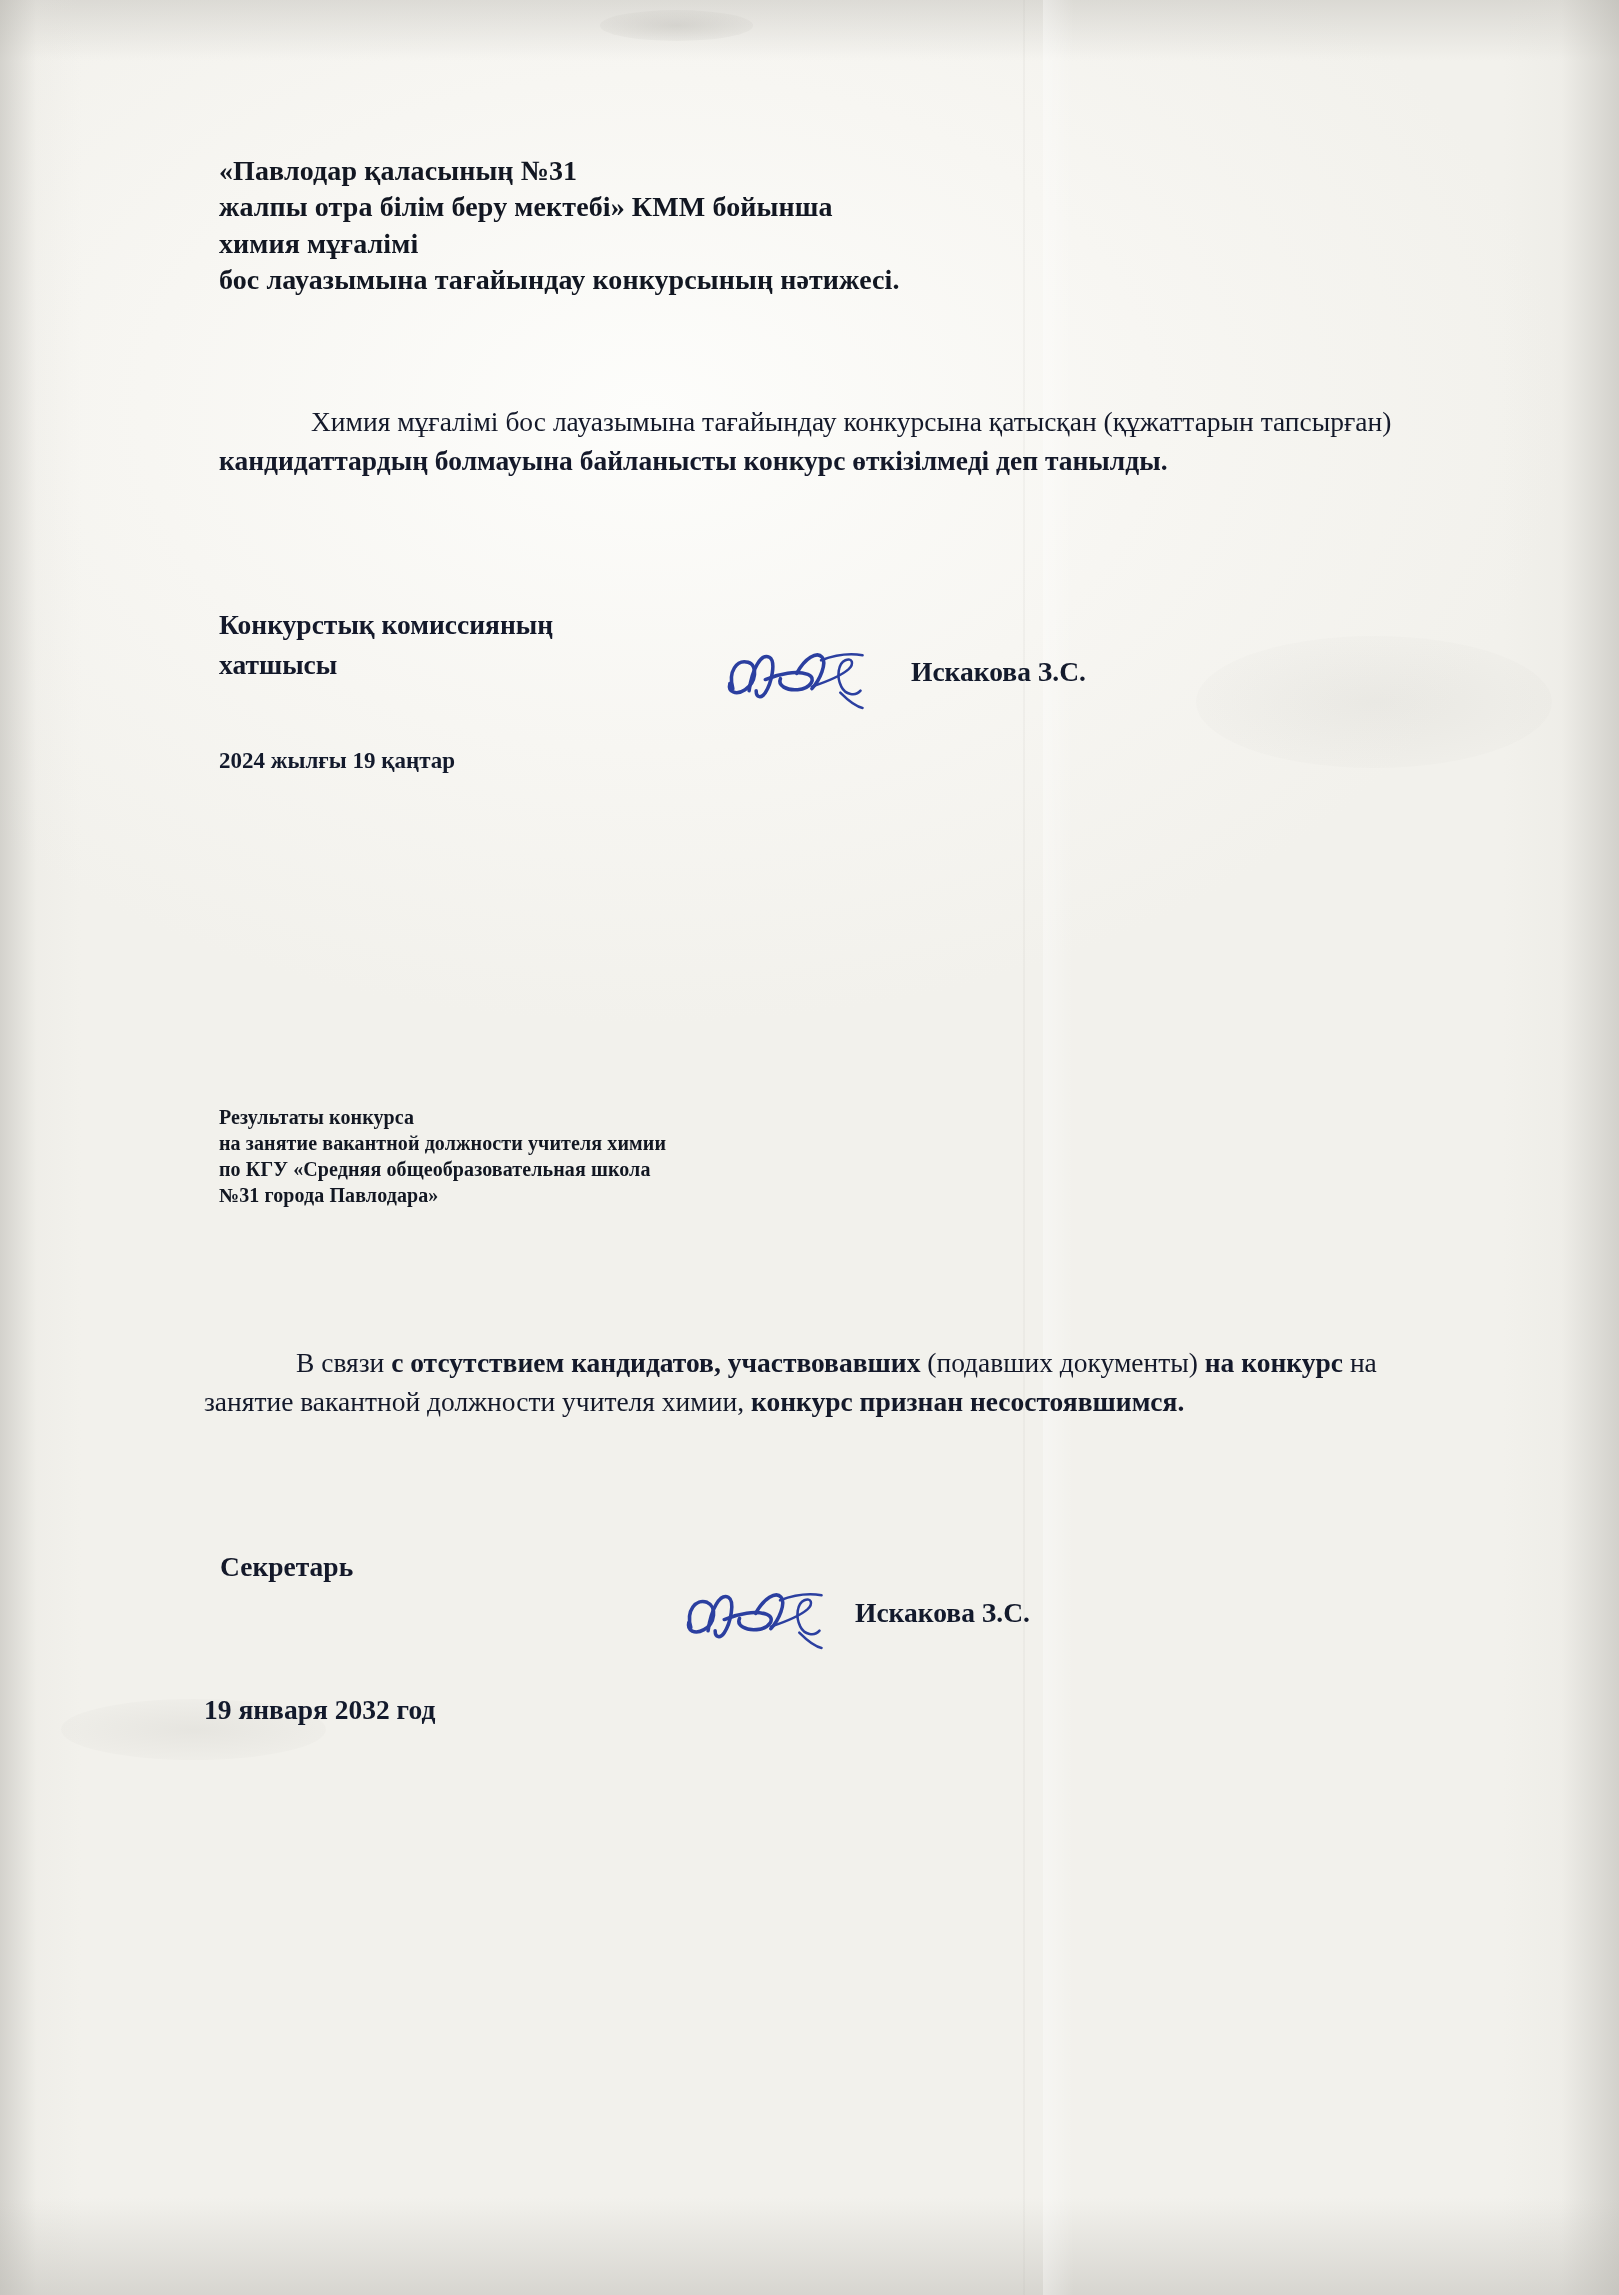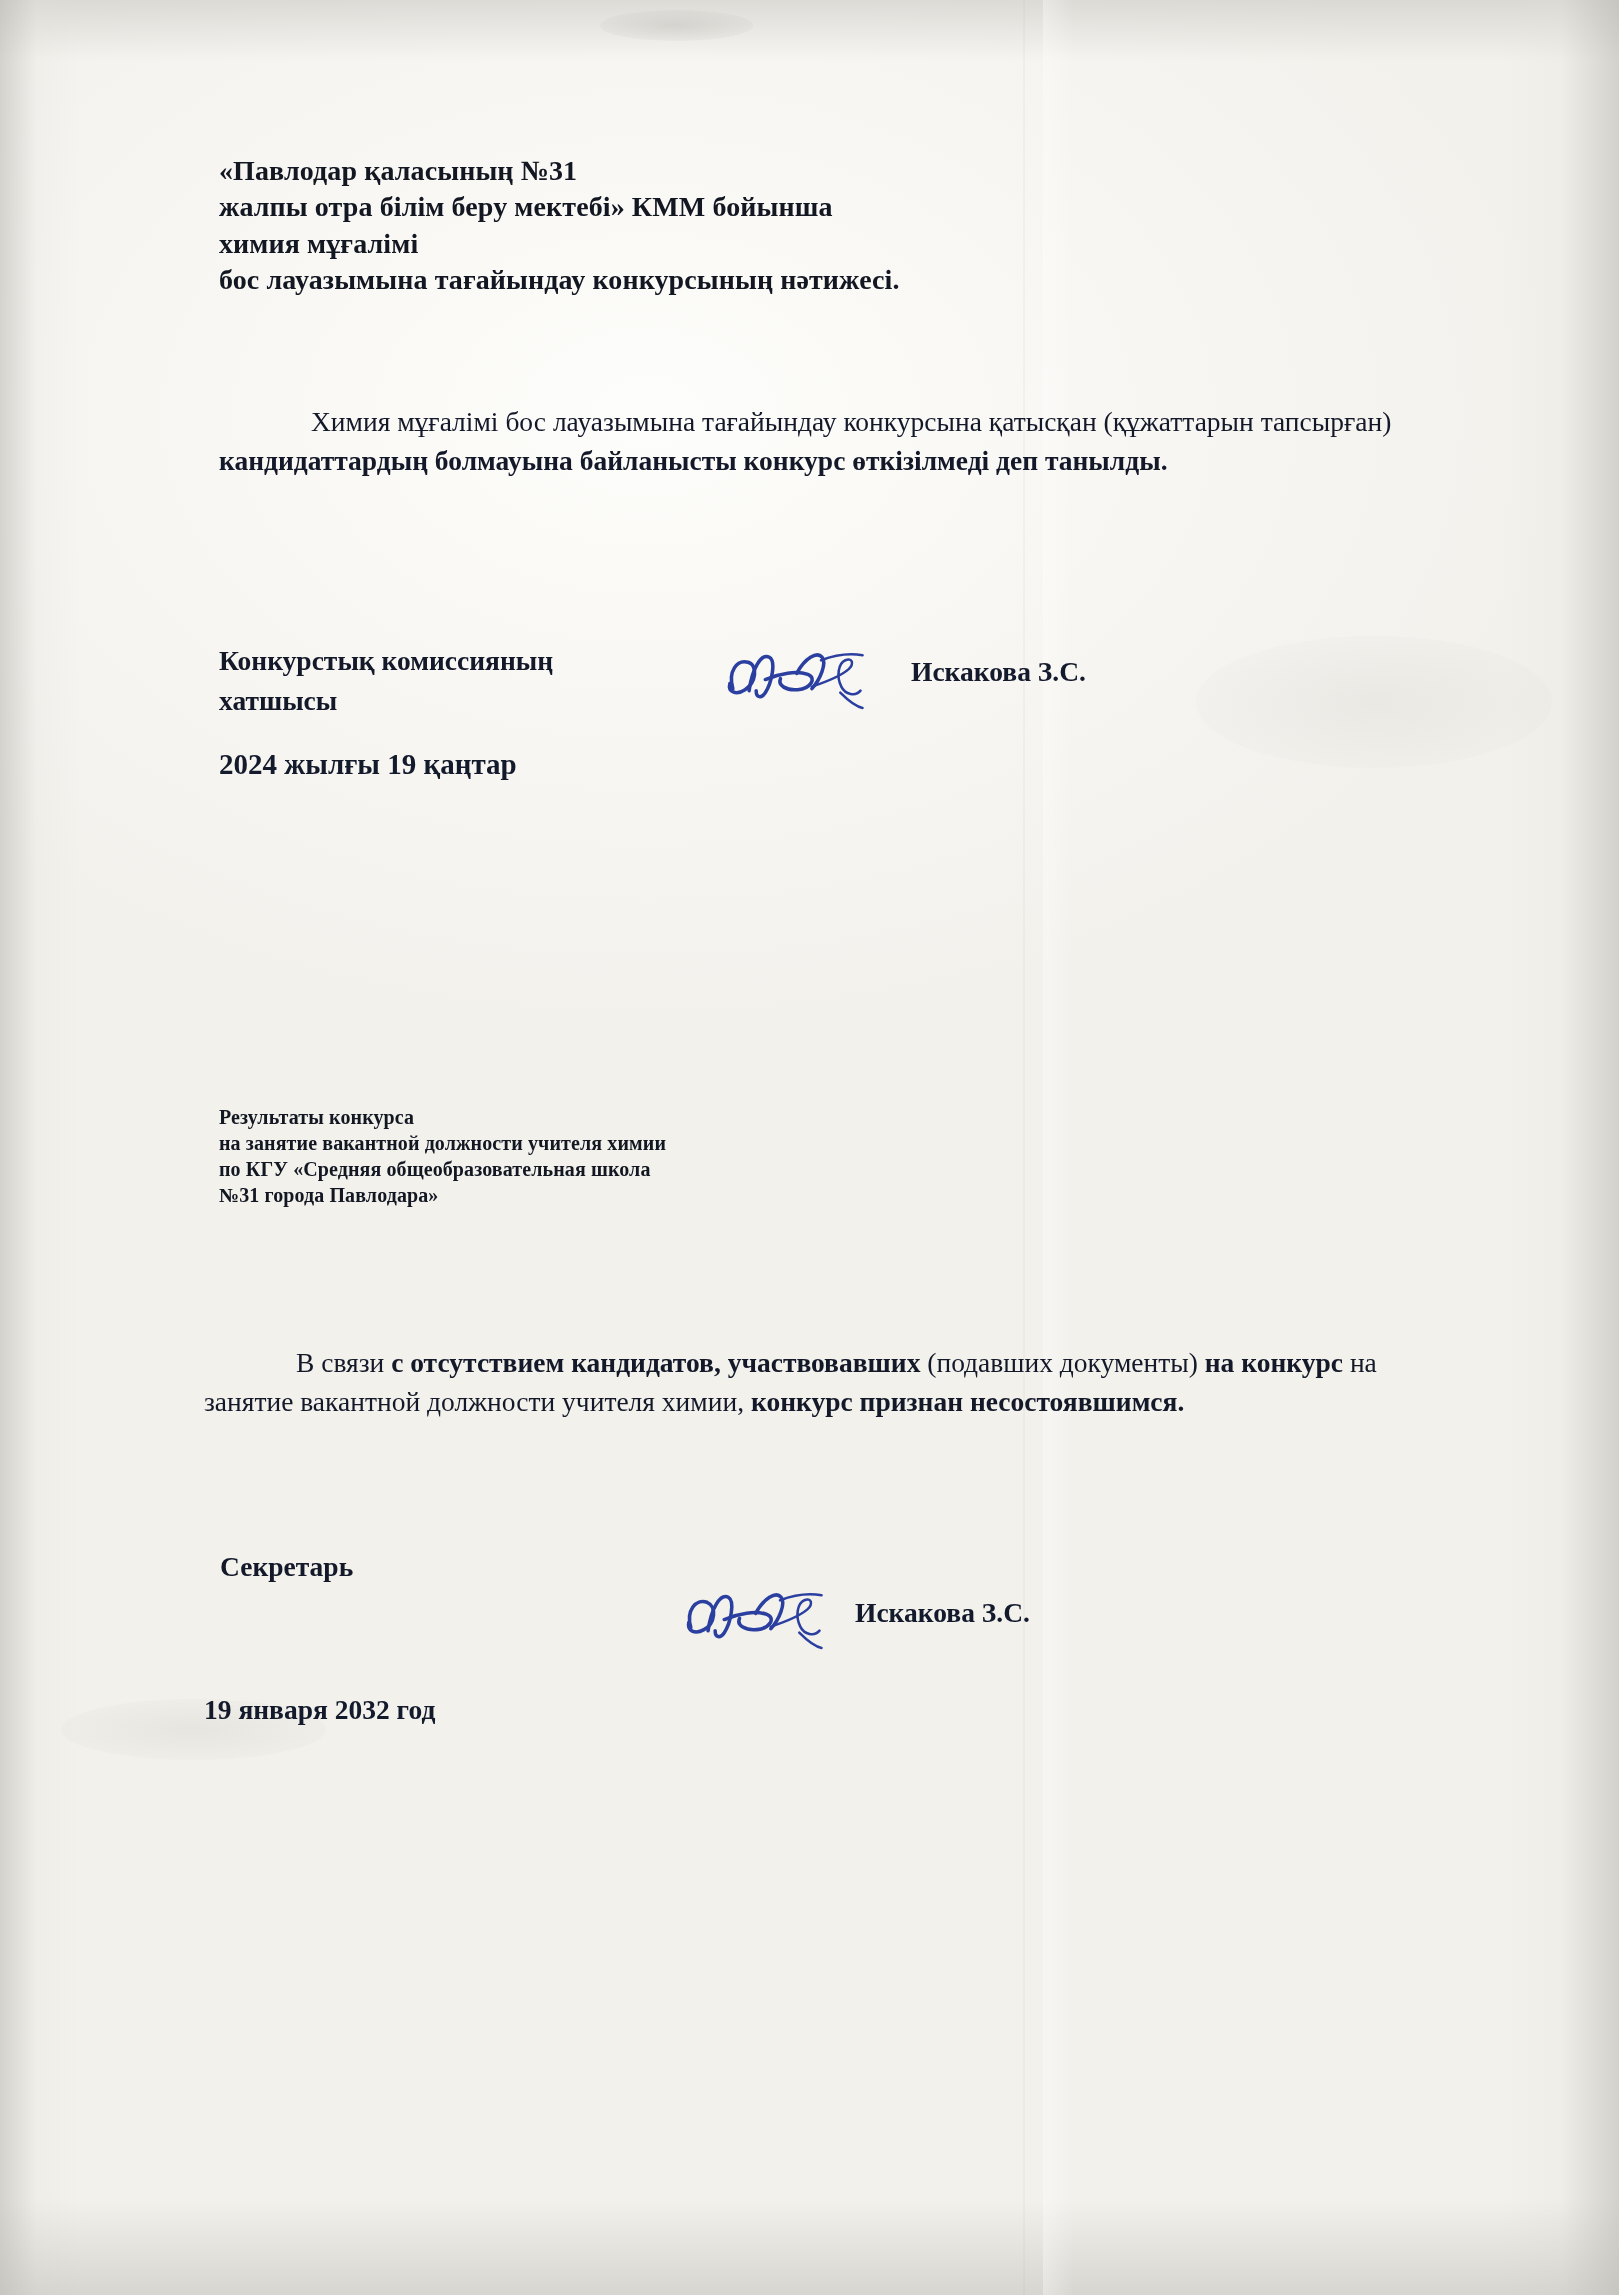--- a/index.html
+++ b/index.html
@@ -105,35 +105,34 @@
 
   #kz-sign-label {
     position: absolute;
     left: 219px;
     top: 605px;
     width: 509px;
     font-size: 27.5px;
     line-height: 1.45;
     font-weight: bold;
     color: #14192a;
-    margin-top: 36px;
   }
   #kz-sign-name {
     position: absolute;
     left: 911px;
     top: 656px;
     font-size: 27.5px;
     font-weight: bold;
     color: #131a2c;
   }
   #kz-date {
     position: absolute;
     left: 219px;
     top: 748px;
-    font-size: 29px;
+    font-size: 23px;
     font-weight: bold;
     color: #131a2c;
   }
 
   
   #ru-title {
     position: absolute;
     left: 219px;
     top: 1104px;
     width: 1180px;

